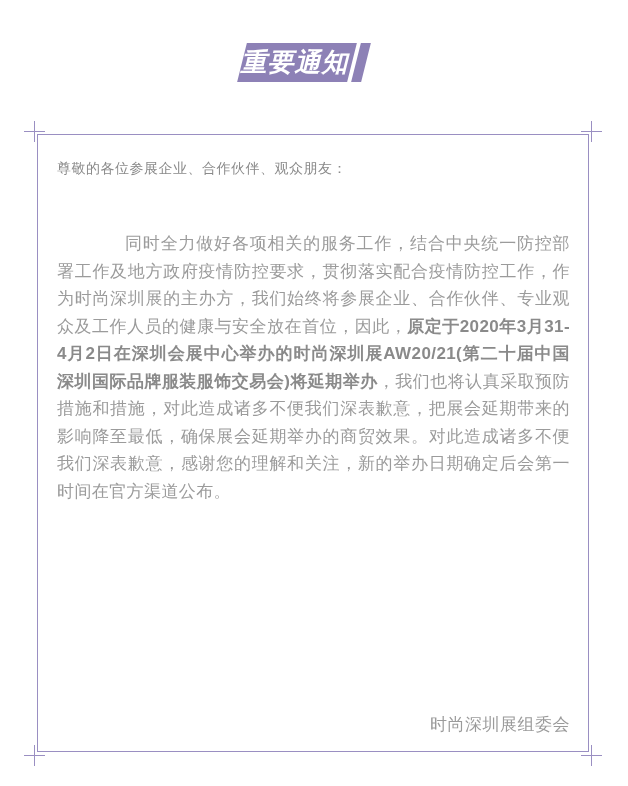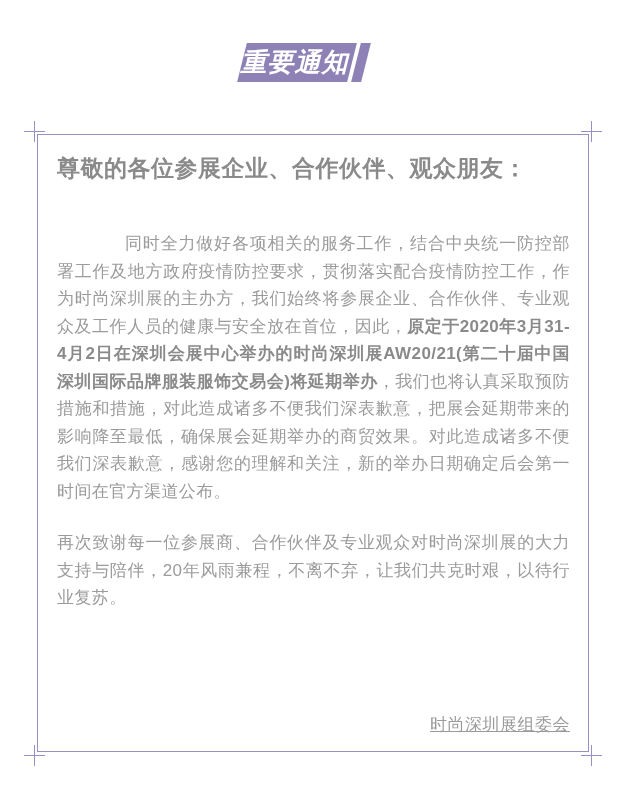--- a/index.html
+++ b/index.html
@@ -59,23 +59,23 @@
   .cross.tr { right: -14px; top: -14px; }
   .cross.bl { left: -14px; bottom: -15px; }
   .cross.br { right: -14px; bottom: -15px; }
 
   .content {
     position: absolute;
     left: 0; top: 0; right: 0; bottom: 0;
     padding: 20px 18px 0 19px;
   }
   .greeting {
-    font-size: 23px;
+    font-size: 14px;
     line-height: 27px;
-    font-weight: bold;
+    font-weight: normal;
     color: var(--text-strong, #8a8a8a);
     letter-spacing: 0.5px;
   }
   .paragraphs { margin-top: 48px; }
   p.para {
     font-size: 17px;
     line-height: 27.5px;
     color: var(--text-body, #9b9b9b);
     letter-spacing: 0.4px;
     text-align: justify;
@@ -85,21 +85,20 @@
   p.para .bold { font-weight: bold; color: var(--text-strong, #8a8a8a); }
 
   .signature {
     position: absolute;
     right: 18px; bottom: 12px;
     text-align: right;
     font-size: 17px;
     line-height: 28px;
     color: var(--text-body, #9b9b9b);
     letter-spacing: 0.5px;
-    text-decoration: underline;
   }
 </style>
 </head>
 <body>
 
 <div class="banner">
   <span class="banner-text">重要通知</span>
   <span class="banner-slash"></span>
 </div>
 
@@ -107,20 +106,19 @@
   <div class="cross tl"></div>
   <div class="cross tr"></div>
   <div class="cross bl"></div>
   <div class="cross br"></div>
 
   <div class="content">
     <div class="greeting">尊敬的各位参展企业、合作伙伴、观众朋友：</div>
 
     <div class="paragraphs">
         <p class="para indent"><span>同时全力做好各项相关的服务工作，结合中央统一防控部署工作及地方政府疫情防控要求，贯彻落实配合疫情防控工作，作为时尚深圳展的主办方，我们始终将参展企业、合作伙伴、专业观众及工作人员的健康与安全放在首位，因此，</span><span class="bold">原定于2020年3月31-4月2日在深圳会展中心举办的时尚深圳展AW20/21(第二十届中国深圳国际品牌服装服饰交易会)将延期举办</span><span>，我们也将认真采取预防措施和措施，对此造成诸多不便我们深表歉意，把展会延期带来的影响降至最低，确保展会延期举办的商贸效果。对此造成诸多不便我们深表歉意，感谢您的理解和关注，新的举办日期确定后会第一时间在官方渠道公布。</span></p>
-        <p class="para"><span>再次致谢每一位参展商、合作伙伴及专业观众对时尚深圳展的大力支持与陪伴，20年风雨兼程，不离不弃，让我们共克时艰，以待行业复苏。</span></p>
       </div>
 
     <div class="signature">
       <div>时尚深圳展组委会</div>
     </div>
   </div>
 </div>
 
 </body></html>

